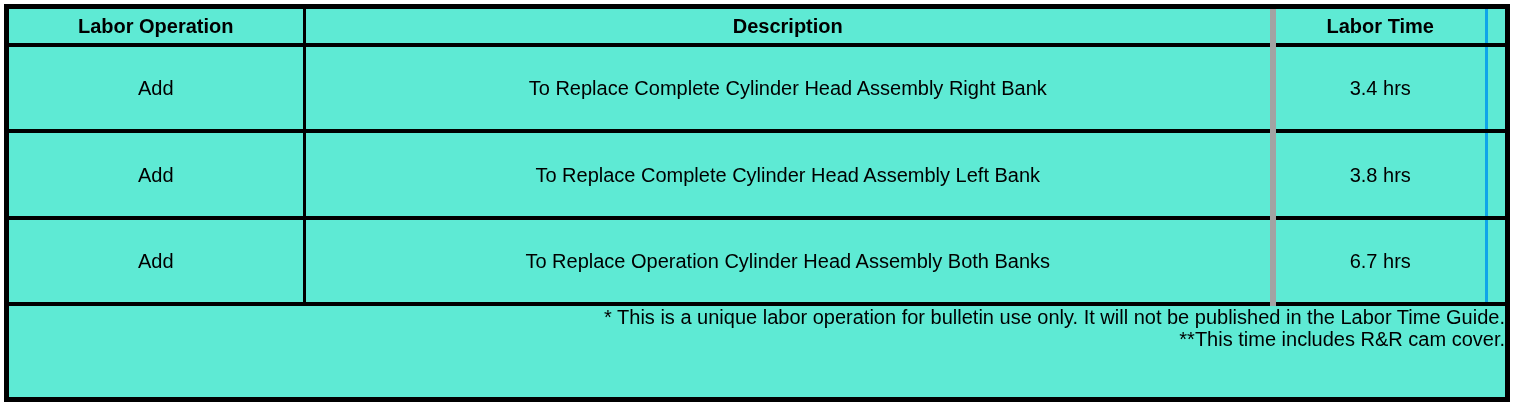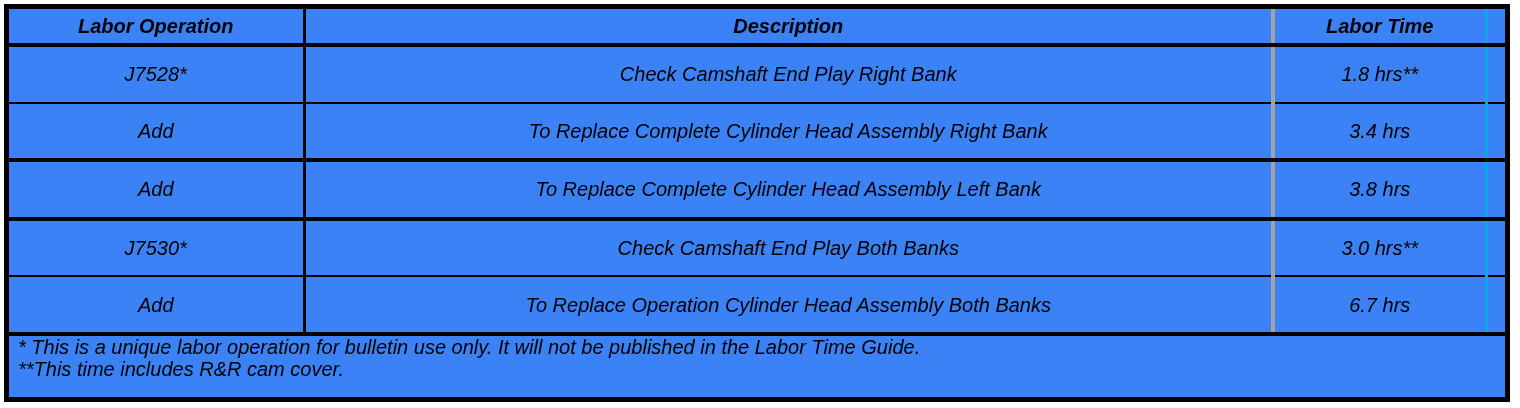--- a/index.html
+++ b/index.html
@@ -13,22 +13,21 @@
     color: #000000;
   }
   .doc-frame {
     position: absolute;
     left: 4px;
     top: 4px;
     width: 1506px;
     height: 398px;
     border: 5px solid #000000;
     box-sizing: border-box;
-    background: #3b82f6;
-    font-style: italic;
+    background: #5eead4;
   }
   table.labor-table {
     border-collapse: collapse;
     table-layout: fixed;
     width: 100%;
     height: 100%;
   }
   .labor-table th,
   .labor-table td {
     padding: 0;
@@ -42,38 +41,39 @@
   .labor-table thead th {
     font-weight: bold;
     border-bottom: 4px solid #000000;
     height: 34px;
   }
   .labor-table tbody td {
     height: 39px;
   }
   
   .c-op   { border-right: 3px solid #000000; }
-  .c-desc { border-right: 4px solid #a3a3a3; margin-left: 36px; }
+  .c-desc { border-right: 6px solid #a3a3a3; margin-left: 36px; }
   .c-time { border-right: 3px solid #0ea5e9; }
   
   tr.row-thin td { border-bottom: 2px solid #000000; }
   
   tr.row-thick td { border-bottom: 4px solid #000000; }
   
   td.footnote-cell {
     text-align: left;
     vertical-align: top;
     border: none;
     height: 92px;
   }
   .footnote-cell p {
     margin: 0;
-    padding-left: 9px;
+    padding-left: 15px;
     font-size: 20px;
     white-space: nowrap;
+    text-align: right;
   }
   .footnote-line-1 { margin-top: 9px; }
   .footnote-line-2 { margin-top: 31px; }
 </style>
 </head>
 <body>
 
 <div class="doc-frame">
   <table class="labor-table">
     <colgroup>
@@ -84,42 +84,30 @@
     </colgroup>
     <thead>
       <tr>
         <th class="c-op">Labor Operation</th>
         <th class="c-desc">Description</th>
         <th class="c-time">Labor Time</th>
         <th></th>
       </tr>
     </thead>
     <tbody>
-      <tr class="row-thin">
-        <td class="c-op">J7528*</td>
-        <td class="c-desc">Check Camshaft End Play Right Bank</td>
-        <td class="c-time">1.8 hrs**</td>
-        <td></td>
-      </tr>
       <tr class="row-thick">
         <td class="c-op">Add</td>
         <td class="c-desc">To Replace Complete Cylinder Head Assembly Right Bank</td>
         <td class="c-time">3.4 hrs</td>
         <td></td>
       </tr>
       <tr class="row-thick">
         <td class="c-op">Add</td>
         <td class="c-desc">To Replace Complete Cylinder Head Assembly Left Bank</td>
         <td class="c-time">3.8 hrs</td>
-        <td></td>
-      </tr>
-      <tr class="row-thin">
-        <td class="c-op">J7530*</td>
-        <td class="c-desc">Check Camshaft End Play Both Banks</td>
-        <td class="c-time">3.0 hrs**</td>
         <td></td>
       </tr>
       <tr class="row-thick">
         <td class="c-op">Add</td>
         <td class="c-desc">To Replace Operation Cylinder Head Assembly Both Banks</td>
         <td class="c-time">6.7 hrs</td>
         <td></td>
       </tr>
       <tr>
         <td class="footnote-cell" colspan="4">

